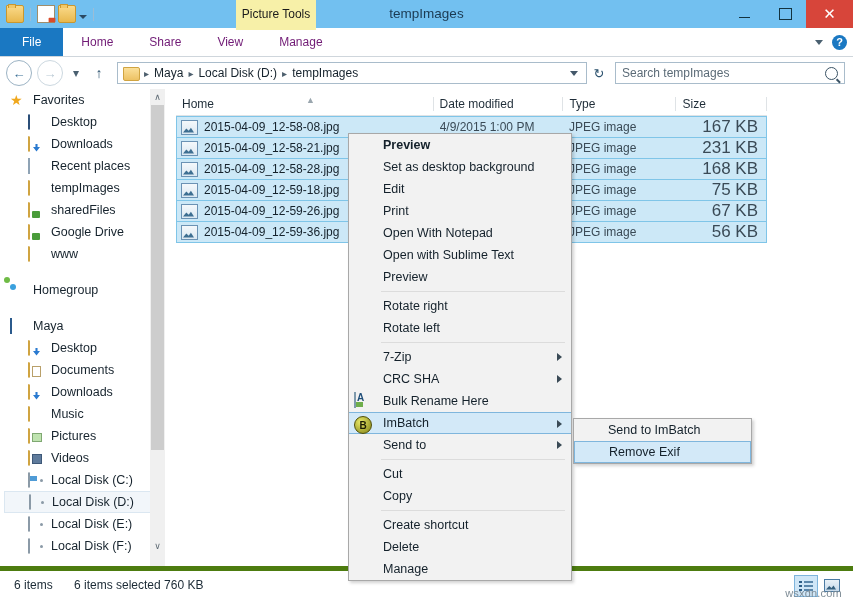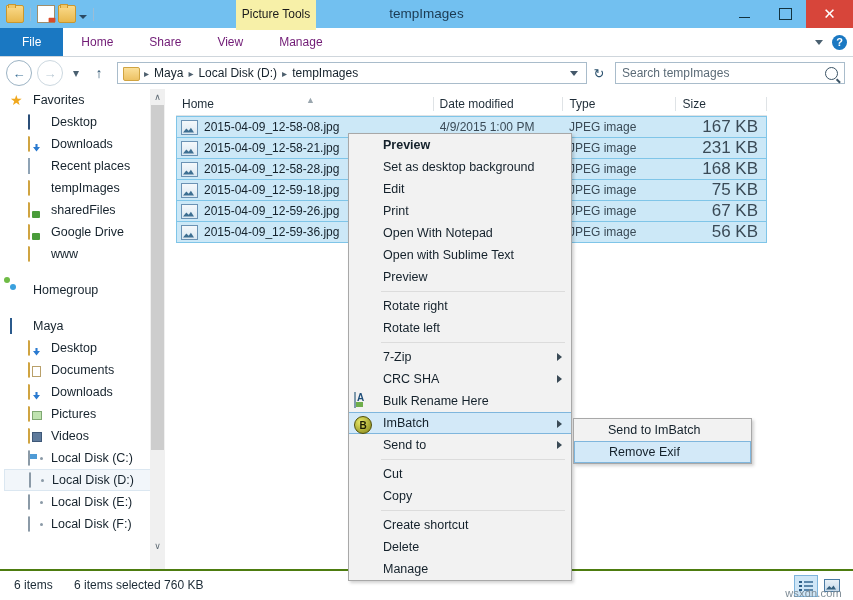--- a/index.html
+++ b/index.html
@@ -114,21 +114,21 @@
          font-size:12px;color:#15222c;}
   .pic-ico{width:15px;height:13px;background:linear-gradient(180deg,#f4f8fb,#dbe8f2);border:1px solid #6b92b4;
            margin-right:6px;position:relative;flex:0 0 auto;}
   .pic-ico:after{content:"";position:absolute;left:1px;bottom:1px;width:11px;height:6px;background:#3e6f92;
                  clip-path:polygon(0 100%,30% 35%,52% 70%,72% 20%,100% 100%);}
   .fdate{width:132px;font-size:12px;color:#3a4a56;padding-left:6px;box-sizing:border-box;}
   .ftype{width:115px;font-size:12px;color:#3a4a56;padding-left:6px;box-sizing:border-box;}
   .fsize{width:92px;font-size:17px;color:#3a4a56;text-align:right;padding-right:8px;box-sizing:border-box;}
 
   
-  .statusbar{position:absolute;left:0;bottom:0;width:853px;height:29px;background:#fff;border-top:2px solid #4d7c0f;}
+  .statusbar{position:absolute;left:0;bottom:0;width:853px;height:29px;background:#fff;border-top:5px solid #4d7c0f;}
   .st-txt{position:absolute;left:14px;top:7px;font-size:12px;color:#1b2a35;}
   .st-txt2{position:absolute;left:74px;top:7px;font-size:12px;color:#1b2a35;}
   .viewbtns{position:absolute;right:10px;top:4px;display:flex;gap:3px;}
   .vbtn{width:22px;height:20px;display:flex;align-items:center;justify-content:center;position:relative;}
   .vbtn.active{background:#cfe6f7;border:1px solid #7eb4dc;}
   .vb-details{width:14px;height:11px;position:relative;}
   .vb-details i{position:absolute;left:0;width:3px;height:2px;background:#2e5e86;}
   .vb-details b{position:absolute;left:5px;width:9px;height:2px;background:#5b87ab;}
   .vb-thumb{width:14px;height:11px;background:linear-gradient(180deg,#e8f1f8,#c6d9ea);border:1px solid #4a7aa3;position:relative;}
   .vb-thumb:after{content:"";position:absolute;left:1px;bottom:1px;width:10px;height:5px;background:#35607f;
@@ -292,20 +292,24 @@
       </div>
       <div class="sb-item lvl1">
         <span class="sb-ico"><span class="fold doc"></span></span>
         <span>Documents</span>
       </div>
       <div class="sb-item lvl1">
         <span class="sb-ico"><span class="fold blue"></span></span>
         <span>Downloads</span>
       </div>
       <div class="sb-item lvl1">
+        <span class="sb-ico"><span class="fold mus"></span></span>
+        <span>Music</span>
+      </div>
+      <div class="sb-item lvl1">
         <span class="sb-ico"><span class="fold pic"></span></span>
         <span>Pictures</span>
       </div>
       <div class="sb-item lvl1">
         <span class="sb-ico"><span class="fold vid"></span></span>
         <span>Videos</span>
       </div>
       <div class="sb-item lvl1">
         <span class="sb-ico"><span class="drive sys"></span></span>
         <span>Local Disk (C:)</span>

